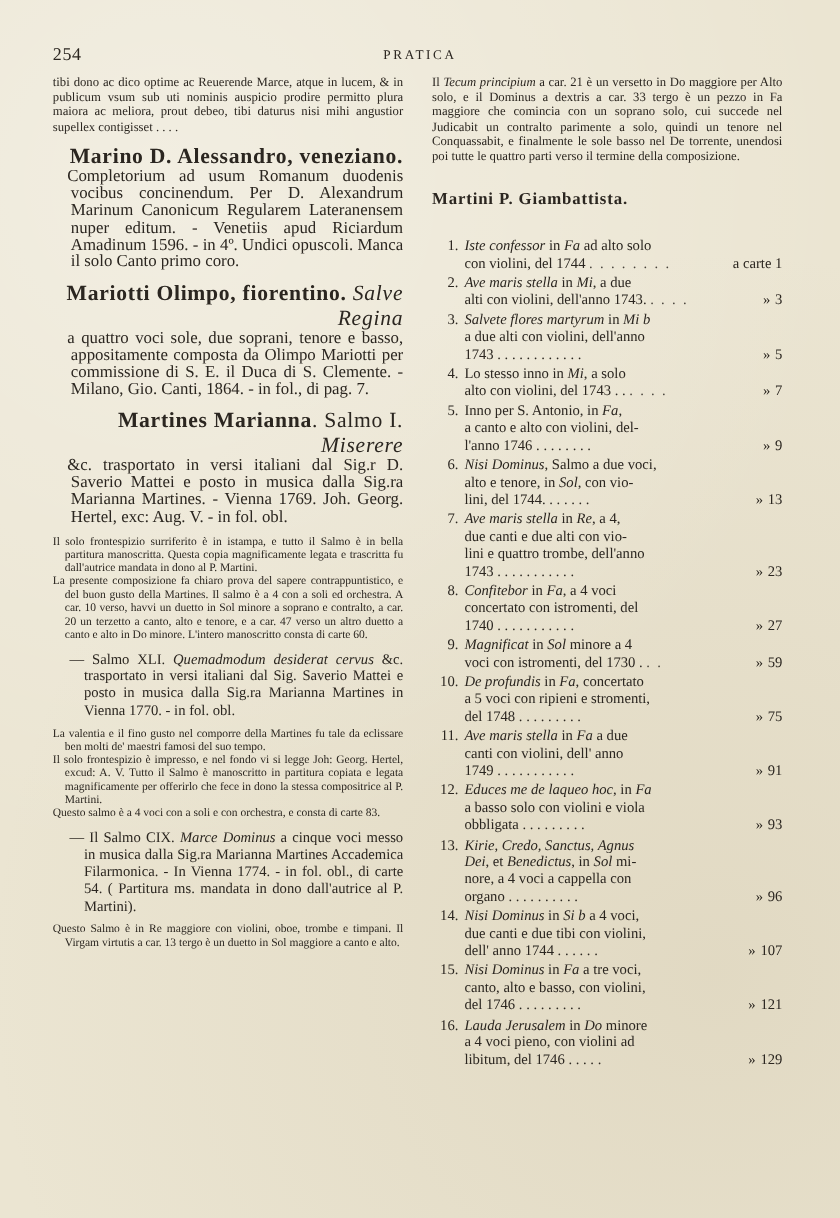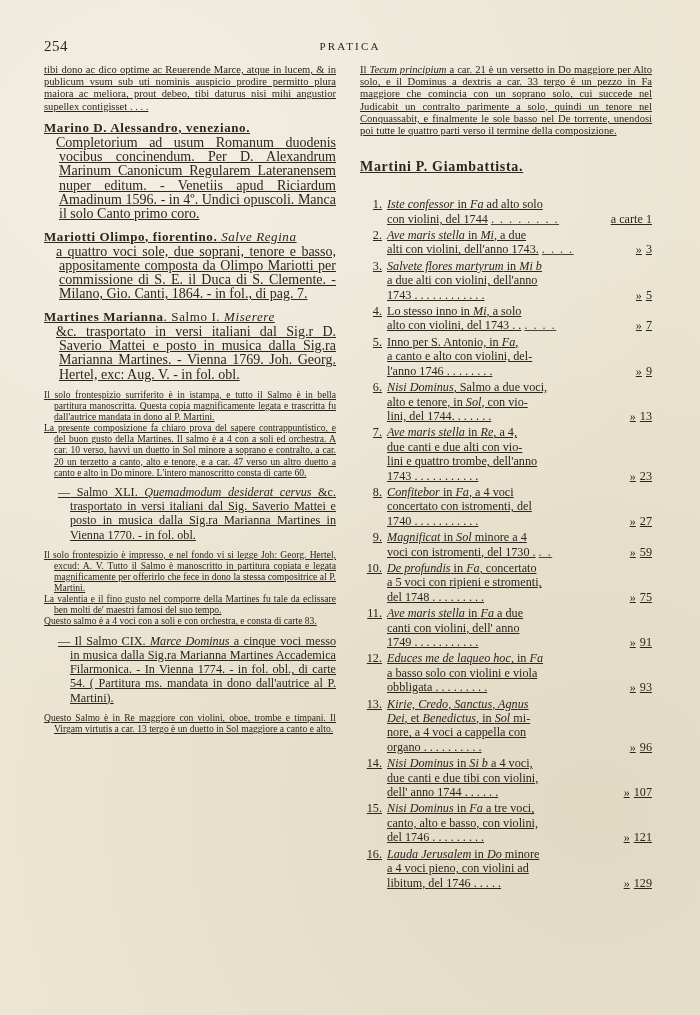--- a/index.html
+++ b/index.html
@@ -51,43 +51,43 @@
     top: 64px;
     left: 44px;
     right: 38px;
     bottom: 30px;
     display: flex;
     gap: 24px;
   }
   .col {
     width: 290px;
     position: relative;
-    text-decoration: underline;
   }
   .col.left { width: 292px; }
   .col.right { width: 292px; }
 
   p { margin: 0; }
 
   .blk { margin-bottom: 7px; }
 
   .body-text {
     font-size: 11.6px;
     line-height: 13.4px;
     text-align: justify;
     text-indent: 0;
   }
   .body-text.small-top {
     font-size: 10.6px;
     line-height: 12.2px;
   }
   .entry-title {
     font-weight: bold;
-    font-size: 13px;
+    font-size: 18px;
     letter-spacing: 0.6px;
+    text-align: right;
   }
   .it { font-style: italic; }
   .entry-body {
     font-size: 14px;
     line-height: 14.3px;
     text-align: justify;
     padding-left: 15px;
     text-indent: -3px;
   }
   .note {
@@ -193,22 +193,22 @@
         <p class="ind">La presente composizione fa chiaro prova del sapere contrappuntistico, e del buon gusto della Martines. Il salmo è a 4 con a soli ed orchestra. A car. 10 verso, havvi un duetto in Sol minore a soprano e contralto, a car. 20 un terzetto a canto, alto e tenore, e a car. 47 verso un altro duetto a canto e alto in Do minore. L'intero manoscritto consta di carte 60.</p>
       </div>
 
       <div class="blk">
         <p class="dash-entry">
           <span>—</span><span> Salmo XLI. </span><span class="it">Quemadmodum desiderat cervus</span><span> &amp;c. trasportato in versi italiani dal Sig. Saverio Mattei e posto in musica dalla Sig.ra Marianna Martines in Vienna 1770. - in fol. obl.</span>
         </p>
       </div>
 
       <div class="note blk">
+        <p class="ind">La valentia e il fino gusto nel comporre della Martines fu tale da eclissare ben molti de' maestri famosi del suo tempo.</p>
         <p class="ind">Il solo frontespizio è impresso, e nel fondo vi si legge Joh: Georg. Hertel, excud: A. V. Tutto il Salmo è manoscritto in partitura copiata e legata magnificamente per offerirlo che fece in dono la stessa compositrice al P. Martini.</p>
-        <p class="ind">La valentia e il fino gusto nel comporre della Martines fu tale da eclissare ben molti de' maestri famosi del suo tempo.</p>
         <p class="ind">Questo salmo è a 4 voci con a soli e con orchestra, e consta di carte 83.</p>
       </div>
 
       <div class="blk">
         <p class="dash-entry">
           <span>—</span><span> Il Salmo CIX. </span><span class="it">Marce Dominus</span><span> a cinque voci messo in musica dalla Sig.ra Marianna Martines Accademica Filarmonica. - In Vienna 1774. - in fol. obl., di carte 54. ( Partitura ms. mandata in dono dall'autrice al P. Martini).</span>
         </p>
       </div>
 
       <div class="note" style="margin-top:6px">

